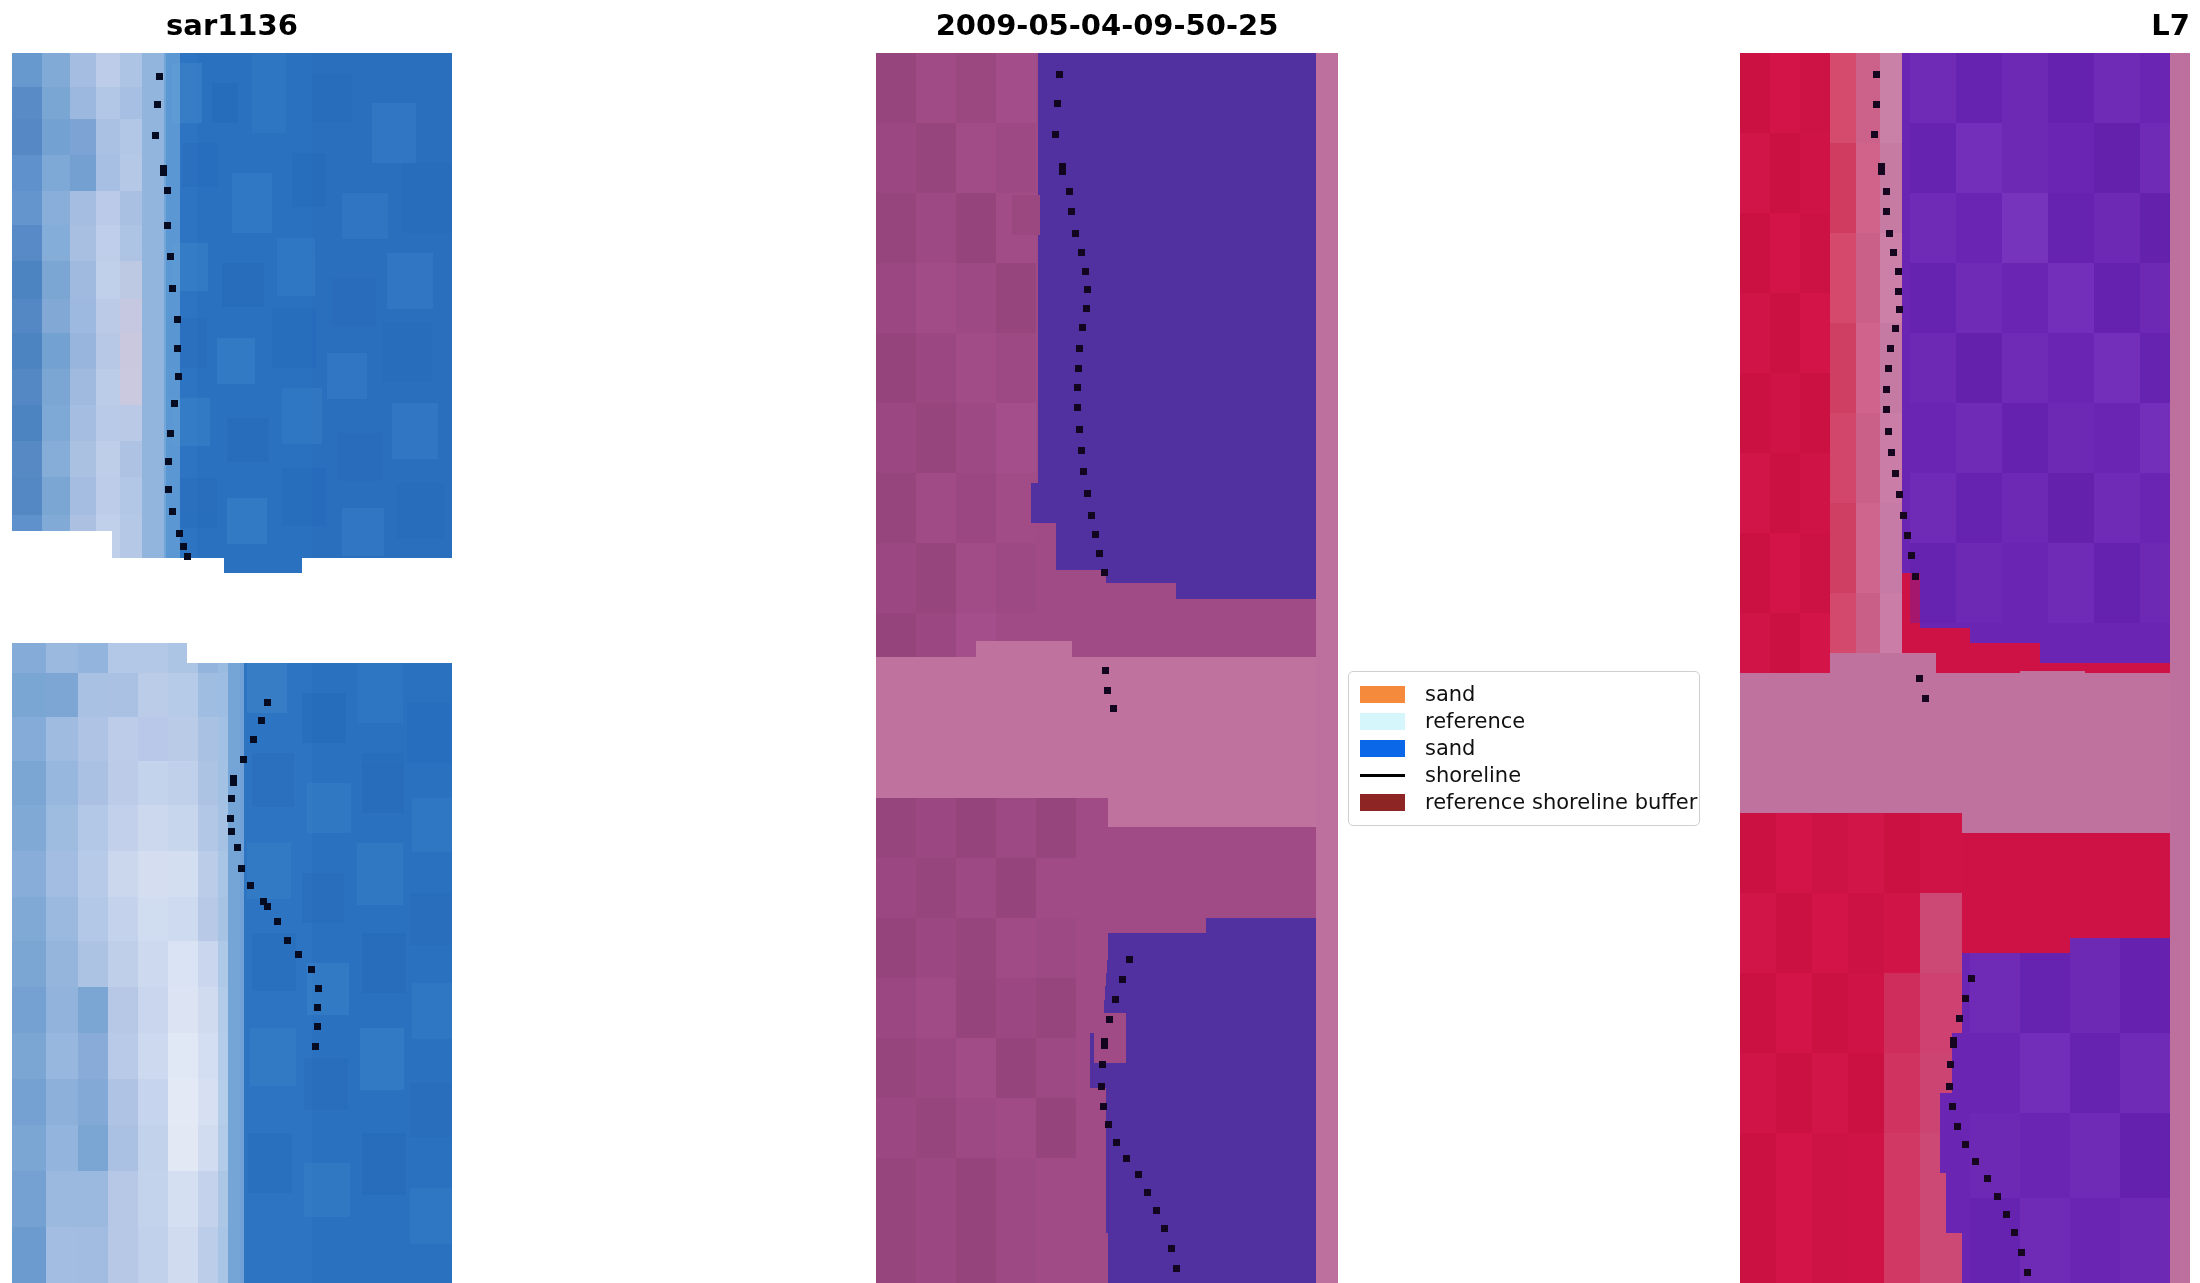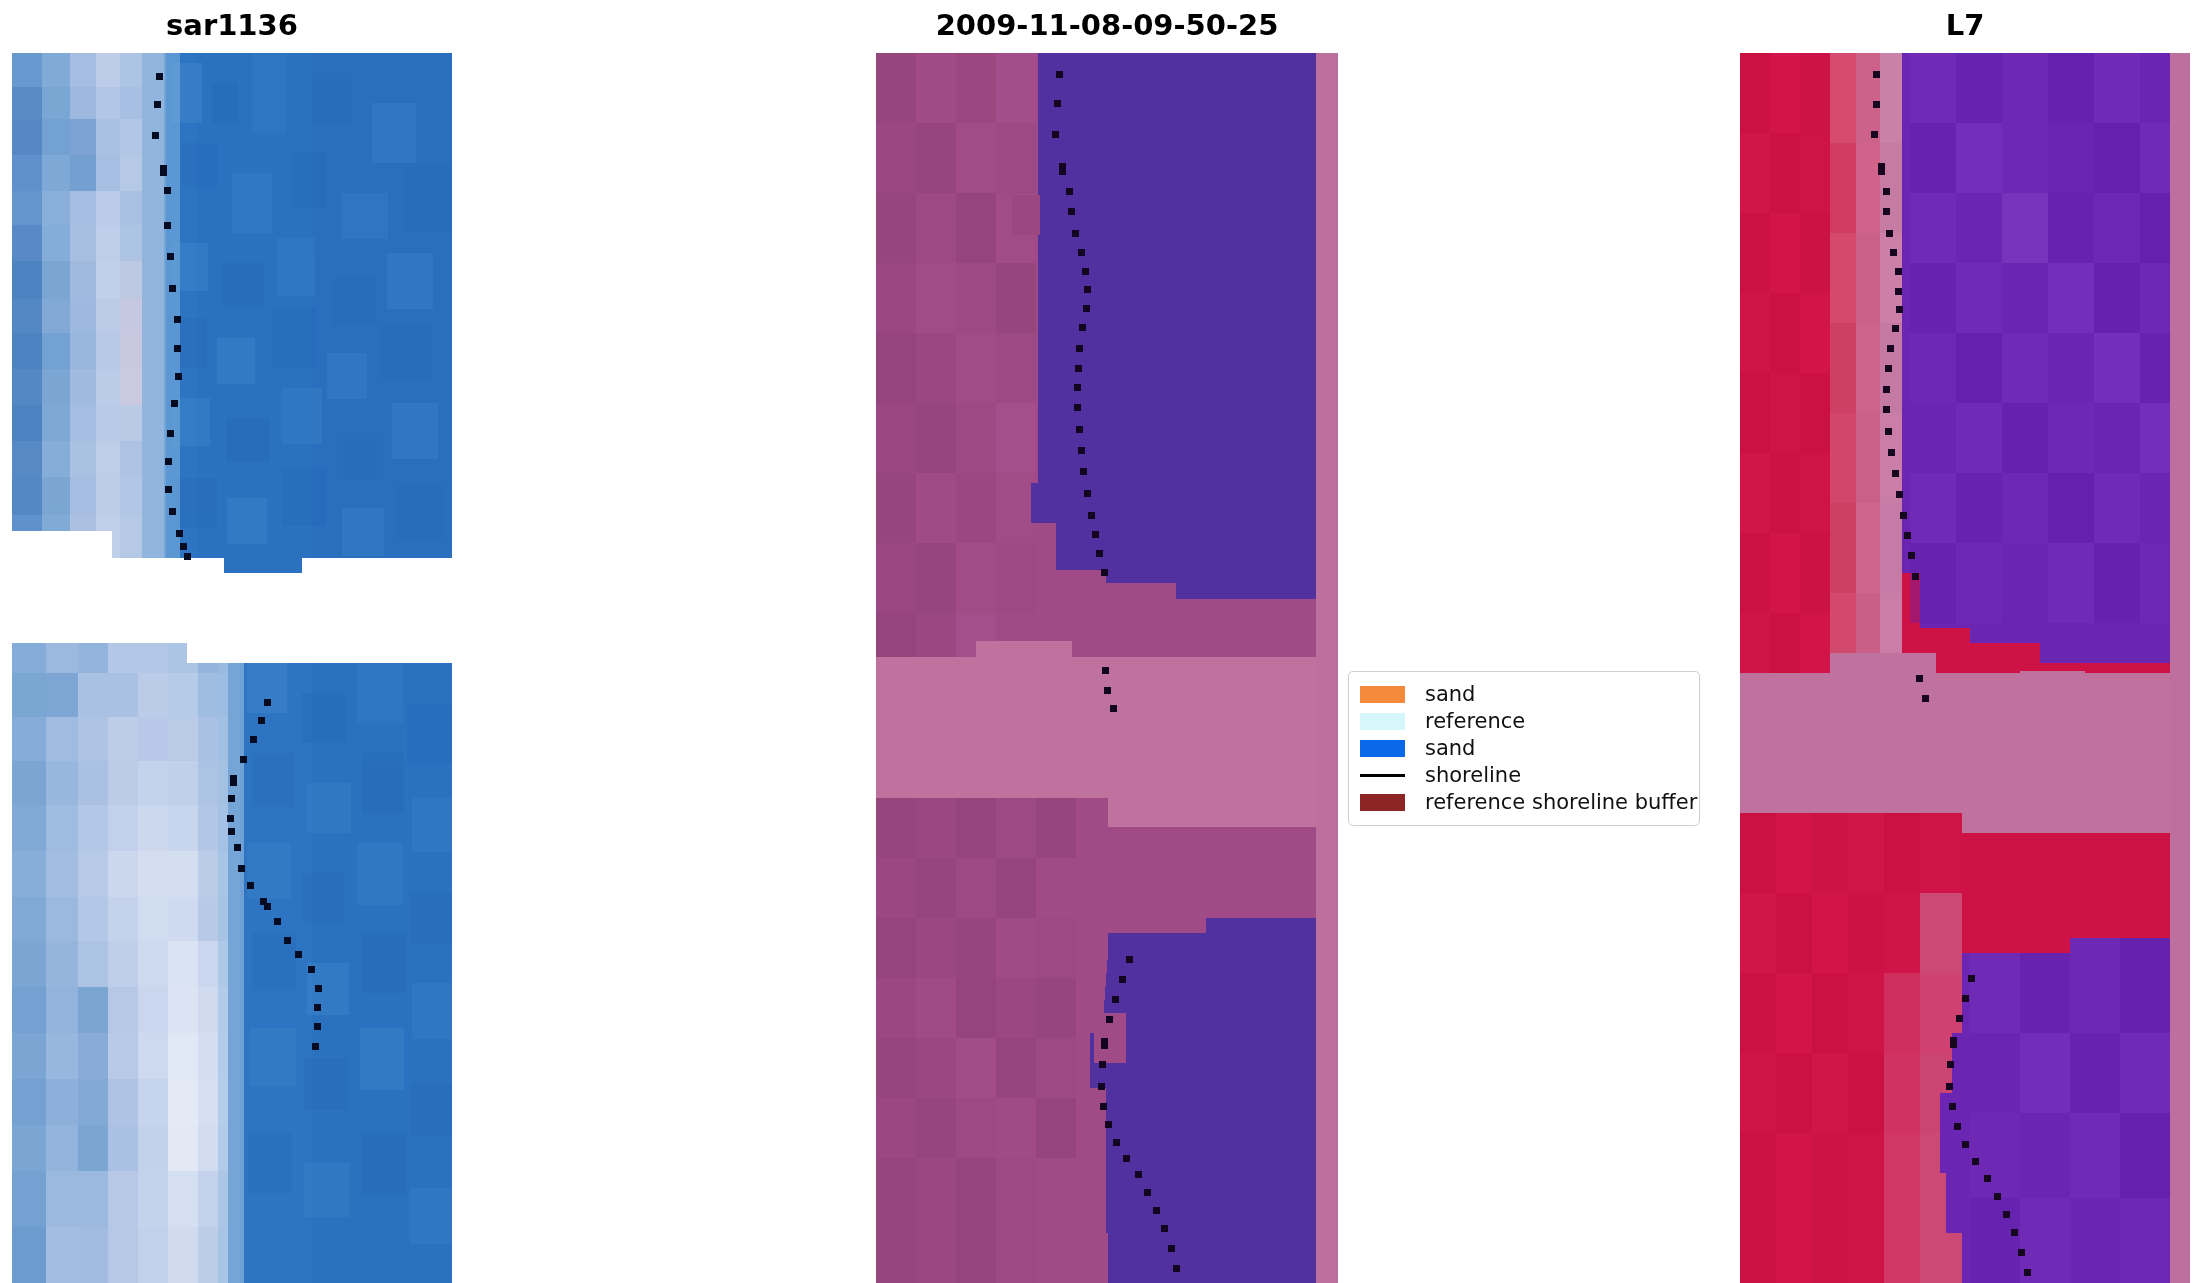--- a/index.html
+++ b/index.html
@@ -26,23 +26,23 @@
   .legend-label{font-size:21px;color:#111;white-space:nowrap;
     font-family:"DejaVu Sans",sans-serif;line-height:1;}
 </style>
 </head>
 <body>
 
 <div class="canvas">
 
   <div class="panel-title" style="left:12px;top:8px;width:440px;">sar1136</div>
 
-  <div class="panel-title" style="left:876px;top:8px;width:462px;">2009-11-08-09-50-25</div>
-
-  <div class="panel-title" style="left:1740px;top:8px;width:450px;">L7</div>
+  <div class="panel-title" style="left:876px;top:8px;width:462px;">2009-05-04-09-50-25</div>
+
+  <div class="panel-title" style="left:1740px;top:8px;width:450px;text-align:right;">L7</div>
 
   <div class="panel" style="left:12px;top:53px;width:440px;height:1230px;">
     <div class="imgwrap">
       <svg viewBox="0 0 440 1230" preserveAspectRatio="none" shape-rendering="crispEdges">
         <defs>
           <clipPath id="clipA">
 
             <path d="M0,0 H440 V505 H290 V520 H212 V505 H100 V478 H0 Z"></path>
           </clipPath>
           <clipPath id="clipB">

